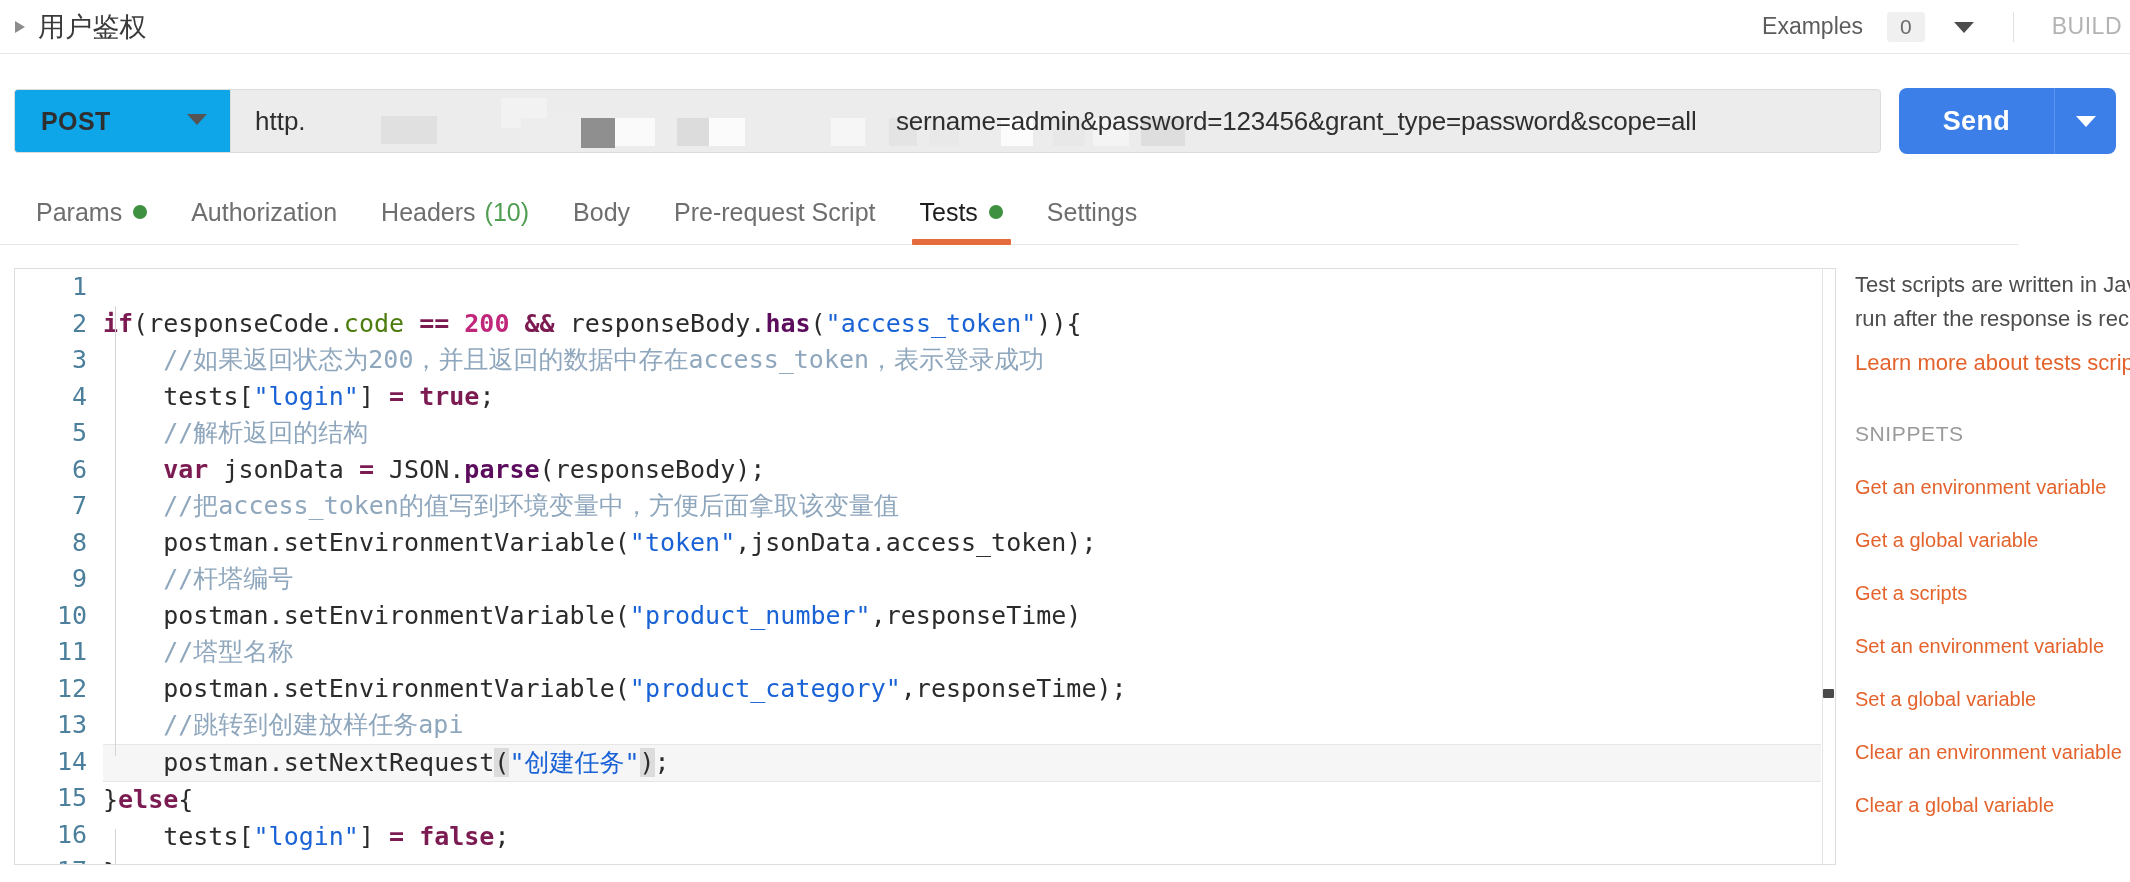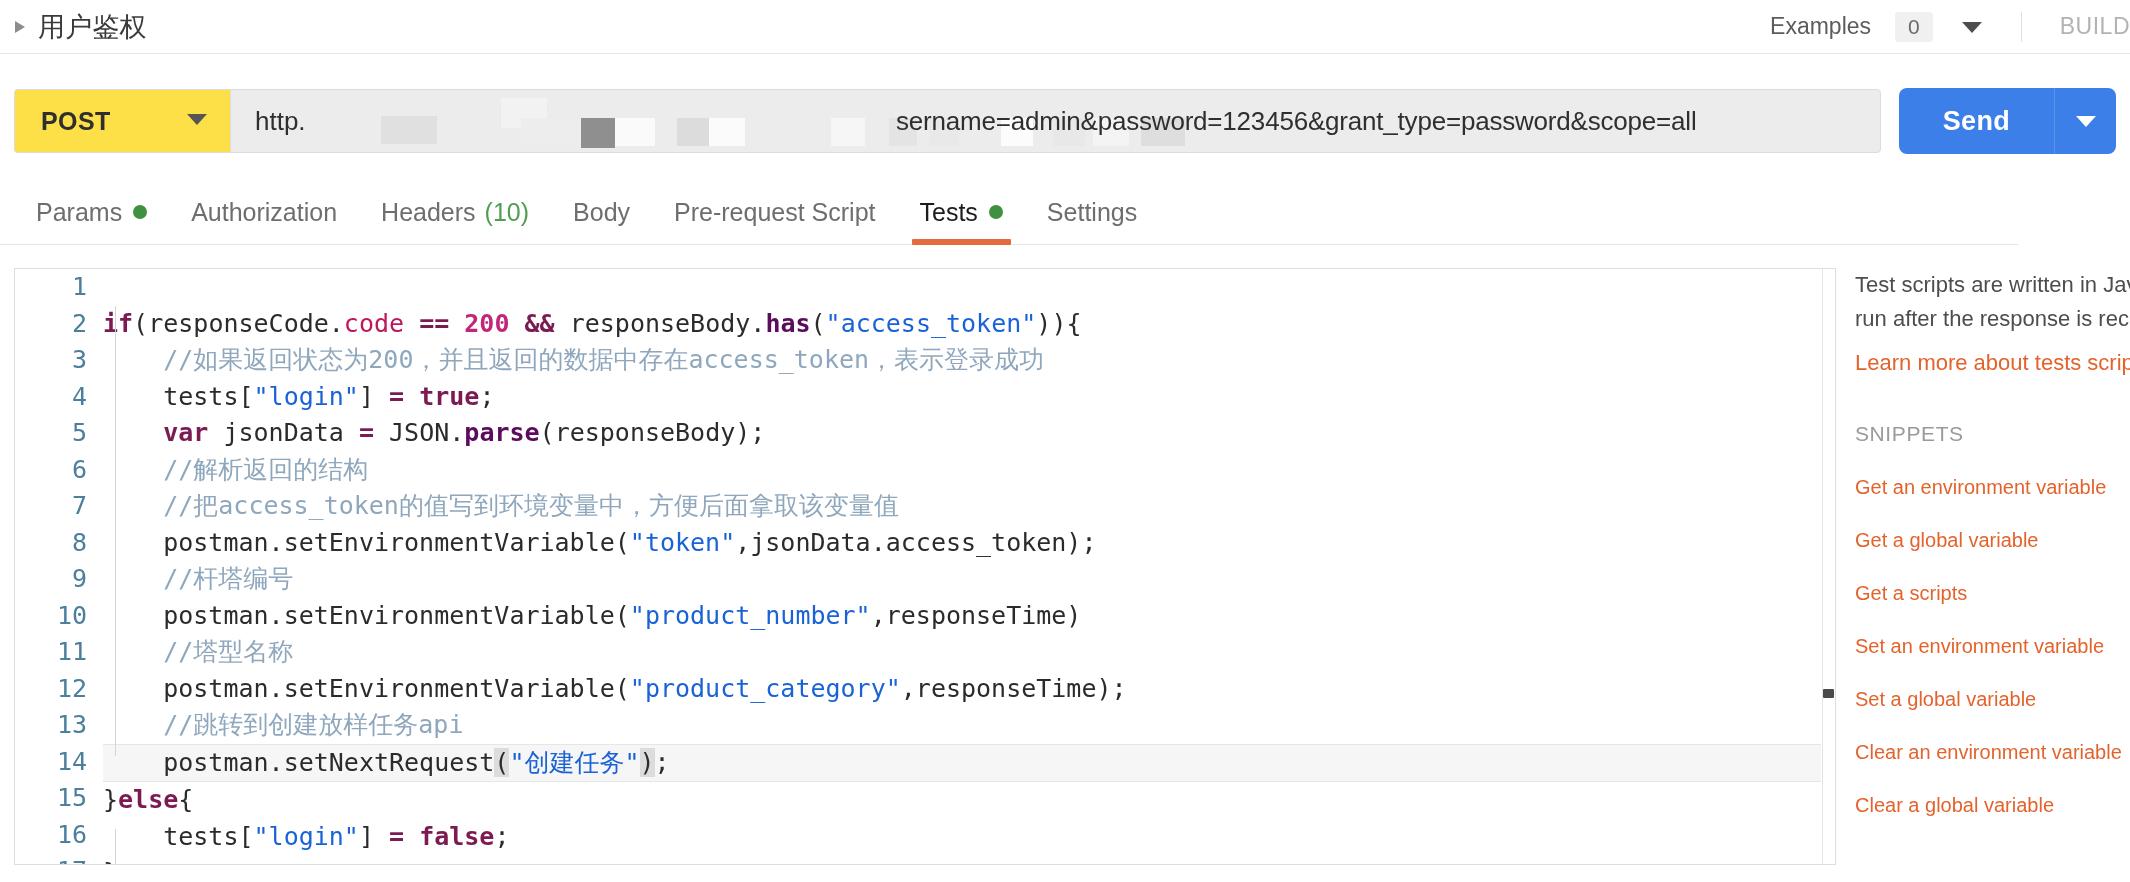--- a/index.html
+++ b/index.html
@@ -34,30 +34,30 @@
   .examples-count {
     margin-left: 12px; background: #f0f0f0; color: #6b6b6b;
     font-size: 21px; padding: 3px 13px; border-radius: 3px;
   }
   .examples-caret { margin-left: 16px; display: flex; align-items: center; }
   .topbar-divider {
     width: 1px; height: 30px; background: #e0e0e0; margin: 0 26px;
   }
   .build-label {
     font-size: 23px; color: #b3b3b3; letter-spacing: .5px; white-space: nowrap;
-    padding-right: 0; overflow: hidden;
+    padding-right: 8px; overflow: hidden;
   }
 
   
   .urlrow {
     position: absolute; left: 0; top: 63px; width: 2130px; height: 116px;
     display: flex; align-items: center; padding: 0 14px;
   }
   .method-select {
-    width: 216px; height: 64px; background: #fde047;
+    width: 216px; height: 64px; background: #0ea5e9;
     border: 1px solid #dcdcdc; border-right: none;
     border-radius: 4px 0 0 4px;
     display: flex; align-items: center; justify-content: space-between;
     padding: 0 22px 0 26px;
   }
   .method-label { font-size: 25px; color: #2f2f2f; font-weight: 600; letter-spacing: .4px; }
   .url-field {
     flex: 1; height: 64px; background: #ececec;
     border: 1px solid #dcdcdc; border-radius: 0 4px 4px 0;
     display: flex; align-items: center; position: relative; overflow: hidden;
@@ -150,21 +150,21 @@
     border-top: 1px solid #e6e6e6; border-bottom: 1px solid #e6e6e6;
     height: 38.5px; line-height: 36.5px;
   }
   .kw   { color: #7b1b52; font-weight: 700; }
   .fn   { color: #5c0c5c; font-weight: 700; }
   .num  { color: #c0267a; font-weight: 700; }
   .str  { color: #1a63d6; }
   .cmt  { color: #8fa7bd; }
   .id   { color: #2b2b2b; }
   .op   { color: #7b1b52; font-weight: 700; }
-  .prop { color: #be185d; }
+  .prop { color: #4d7c0f; }
   .bk   { background: #dcdcdc; }
   .ed-scrollbar-track {
     position: absolute; right: 0; top: 0; width: 13px; height: 100%;
     background: #ffffff; border-left: 1px solid #e4e4e4;
   }
   .ed-scrollbar-thumb {
     position: absolute; right: 1px; top: 420px; width: 11px; height: 9px;
     background: #4a4a4a; border-radius: 1px;
   }
 
@@ -310,23 +310,23 @@
     <div class="indent-guide2"></div>
 
     <div class="cline">&nbsp;</div>
 
     <div class="cline"><span class="kw">if</span><span class="id">(</span><span class="id">responseCode</span><span class="id">.</span><span class="prop">code</span> <span class="op">==</span> <span class="num">200</span> <span class="op">&amp;&amp;</span> <span class="id">responseBody</span><span class="id">.</span><span class="fn">has</span><span class="id">(</span><span class="str">"access_token"</span><span class="id">)){</span></div>
 
     <div class="cline cmt">    //如果返回状态为200，并且返回的数据中存在access_token，表示登录成功</div>
 
     <div class="cline">    <span class="id">tests</span><span class="id">[</span><span class="str">"login"</span><span class="id">]</span> <span class="op">=</span> <span class="kw">true</span><span class="id">;</span></div>
 
+    <div class="cline cmt">    //解析返回的结构</div>
+
     <div class="cline">    <span class="kw">var</span> <span class="id">jsonData</span> <span class="op">=</span> <span class="id">JSON</span><span class="id">.</span><span class="fn">parse</span><span class="id">(</span><span class="id">responseBody</span><span class="id">);</span></div>
-
-    <div class="cline cmt">    //解析返回的结构</div>
 
     <div class="cline cmt">    //把access_token的值写到环境变量中，方便后面拿取该变量值</div>
 
     <div class="cline">    <span class="id">postman</span><span class="id">.</span><span class="id">setEnvironmentVariable</span><span class="id">(</span><span class="str">"token"</span><span class="id">,jsonData</span><span class="id">.</span><span class="id">access_token</span><span class="id">);</span></div>
 
     <div class="cline cmt">    //杆塔编号</div>
 
     <div class="cline">    <span class="id">postman</span><span class="id">.</span><span class="id">setEnvironmentVariable</span><span class="id">(</span><span class="str">"product_number"</span><span class="id">,responseTime</span><span class="id">)</span></div>
 
     <div class="cline cmt">    //塔型名称</div>

